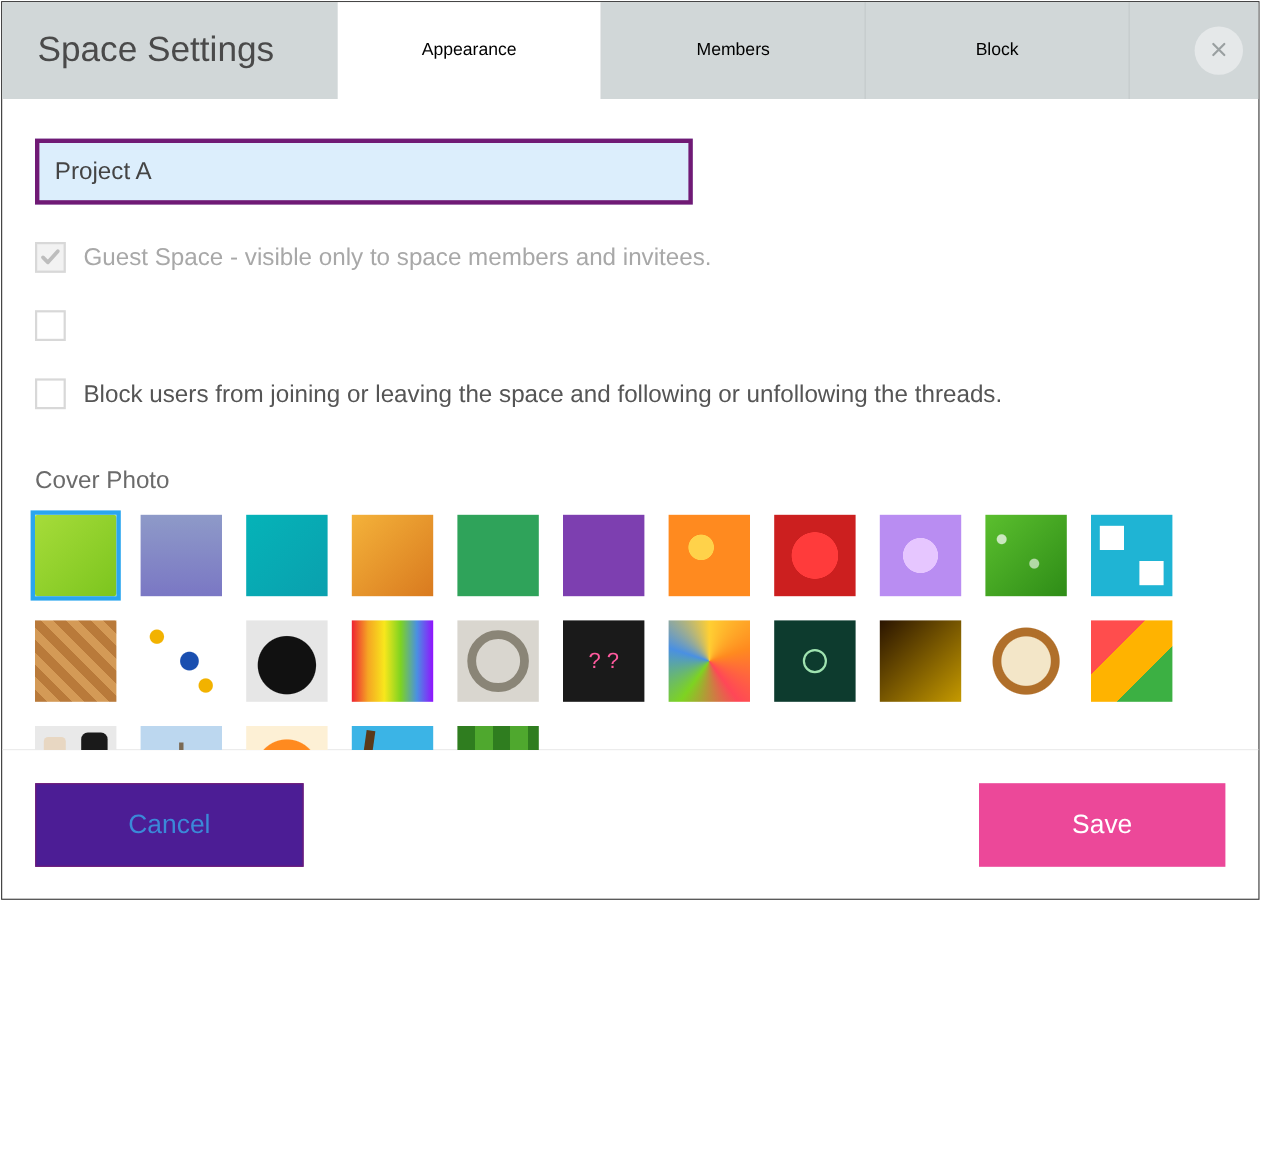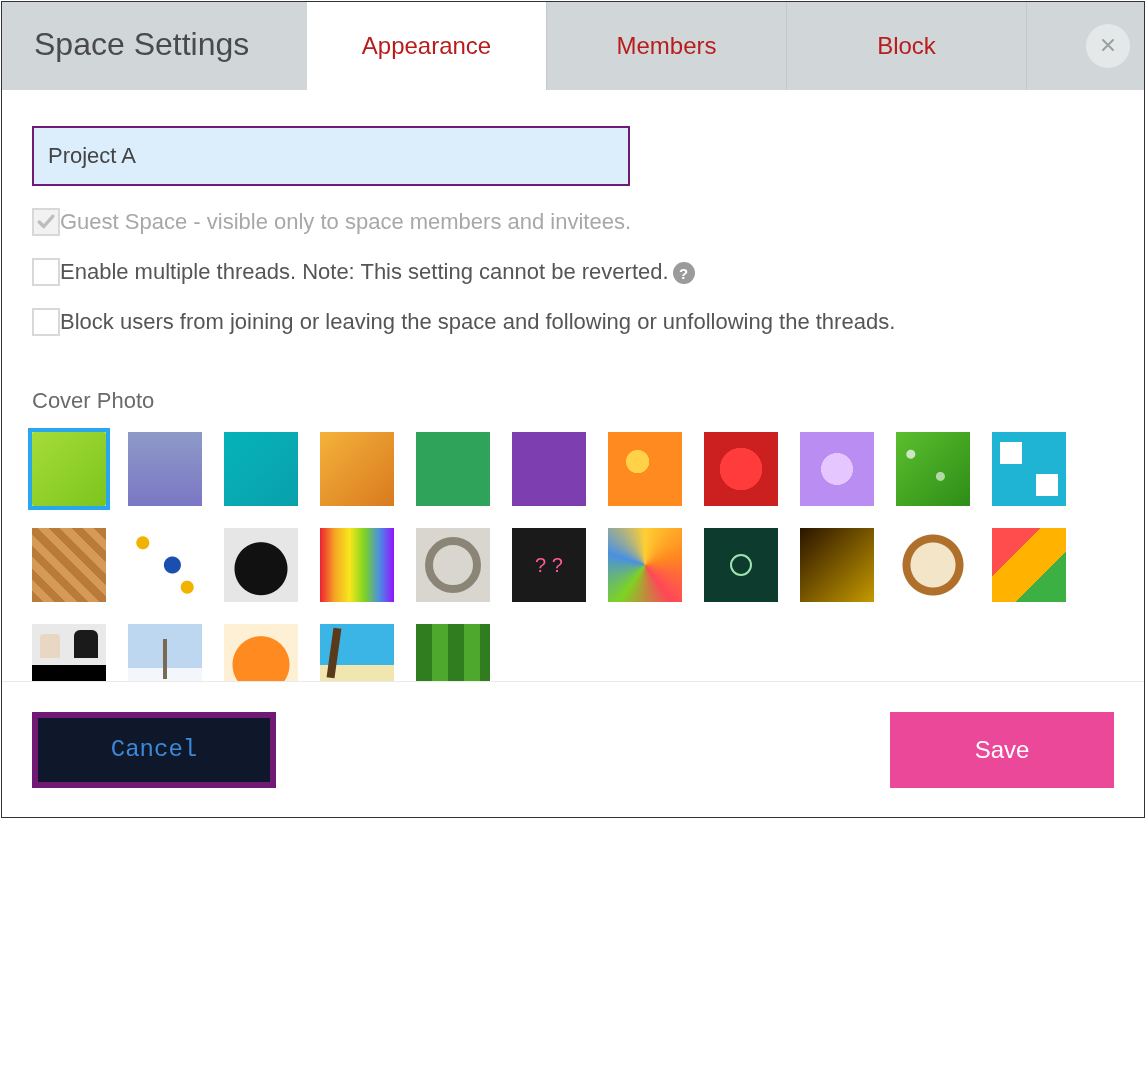--- a/index.html
+++ b/index.html
@@ -34,22 +34,22 @@
     min-width: 305px;
   }
   .tabs {
     display: flex;
   }
   .tab {
     min-width: 240px;
     display: flex;
     align-items: center;
     justify-content: center;
-    font-size: 24px;
-    color: #b91c1c;
+    font-size: 16px;
+    color: #000000;
     border-right: 1px solid #c3c9ca;
     cursor: pointer;
   }
   .tab.active {
     background: #fff;
     border-right: 1px solid #c3c9ca;
   }
   .close-btn {
     position: absolute;
     right: 14px;
@@ -67,30 +67,31 @@
   }
   .content {
     flex: 1;
     padding: 36px 30px 20px 30px;
     overflow: auto;
   }
   .name-input {
     width: 598px;
     height: 60px;
     background: #dceefc;
-    border: 2px solid #701a75;
+    border: 4px solid #701a75;
     padding: 0 14px;
     font-size: 22px;
     color: #444;
     outline: none;
   }
   .option-row {
     display: flex;
     align-items: center;
-    margin-top: 22px;
+    margin-top: 34px;
+    gap: 16px;
   }
   .chk {
     width: 28px;
     height: 28px;
     border: 2px solid #d8d8d8;
     background: #fff;
     display: inline-flex;
     align-items: center;
     justify-content: center;
   }
@@ -167,24 +168,23 @@
     height: 76px;
     min-width: 244px;
     display: flex;
     align-items: center;
     justify-content: center;
     font-size: 24px;
     cursor: pointer;
     border: 1px solid transparent;
   }
   .btn.cancel {
-    background: #0f172a;
-    border: 6px solid #701a75;
+    background: #4c1d95;
+    border: 1px solid #701a75;
     color: #3b89d8;
-    font-family: Liberation Mono, monospace;
   }
   .btn.save {
     background: #ec4899;
     color: #fff;
     min-width: 224px;
   }
   
   .t-green-curves { background: linear-gradient(135deg,#a6dc3a,#7cc51e); position:relative; overflow:hidden;}
   .t-green-curves::before{content:"";position:absolute;inset:-20px;border:6px solid rgba(255,255,255,.35);border-radius:50%;}
   .t-purple-grad { background: linear-gradient(180deg,#8e9ac8,#7a77c4);}
@@ -260,23 +260,20 @@
       <span class="chk disabled">
         <svg viewBox="0 0 16 16">
             <path d="M2 8 L6 12 L14 3" stroke="#bdbdbd" stroke-width="3" fill="none" stroke-linecap="round" stroke-linejoin="round"></path>
           </svg>
       </span>
       <span class="opt-label muted">Guest Space - visible only to space members and invitees.</span>
     </div>
 
     <div class="option-row">
       <span class="chk"></span>
-      <span class="opt-label">
-        <span>Enable multiple threads. Note: This setting cannot be reverted.</span><span class="help-icon">?</span>
-      </span>
     </div>
 
     <div class="option-row">
       <span class="chk"></span>
       <span class="opt-label">Block users from joining or leaving the space and following or unfollowing the threads.</span>
     </div>
 
 
     <div class="section-label">Cover Photo</div>
 

